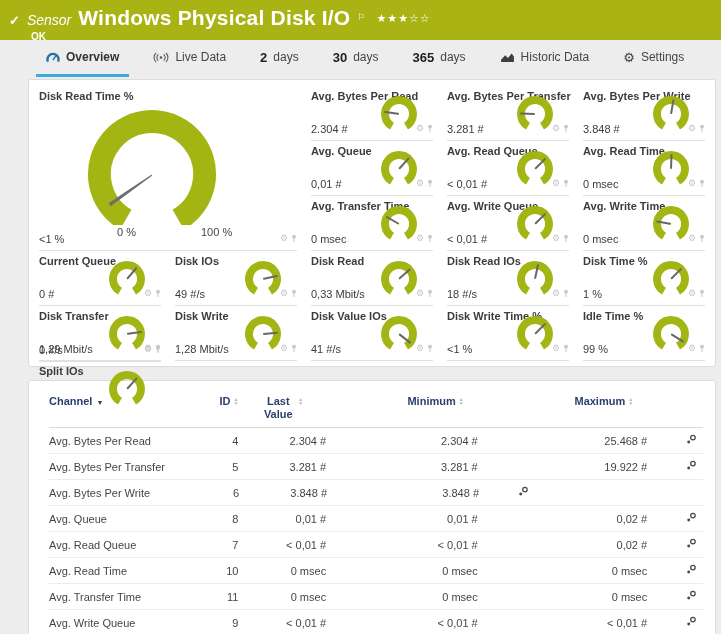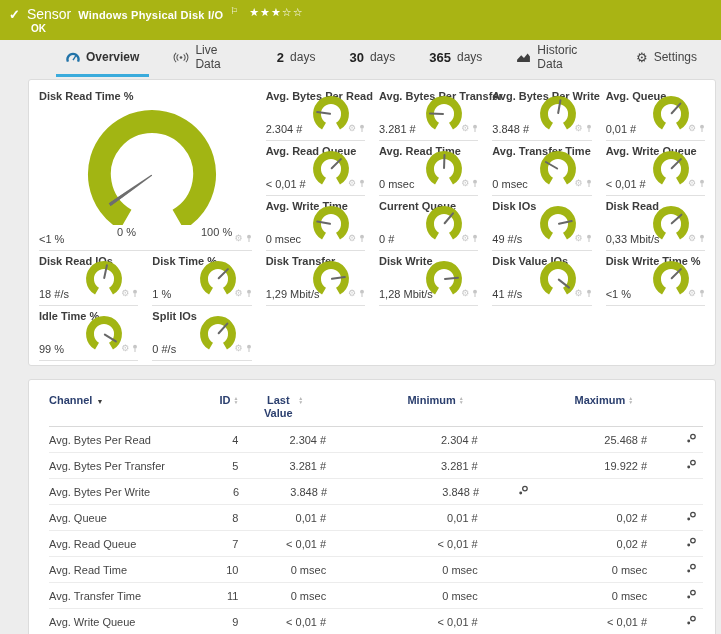--- a/index.html
+++ b/index.html
@@ -1,40 +1,40 @@
 <!DOCTYPE html>
 <html><head>
 <meta charset="utf-8">
 <style>
   html,body{margin:0;padding:0;width:721px;height:634px;overflow:hidden;background:#ededed;
     font-family:"Liberation Sans", sans-serif;-webkit-font-smoothing:antialiased;}
   
   .hdr{height:40px;background:#a9b414;color:#fff;position:relative;}
   .hdr-line1{display:flex;align-items:baseline;gap:7px;padding:6px 0 0 9px;}
   .hdr-check{font-size:13px;font-weight:bold;}
-  .hdr-kind{font-size:14px;}
-  .hdr-title{font-size:11px;font-weight:bold;letter-spacing:.2px;}
+  .hdr-kind{font-style:italic;font-size:14px;}
+  .hdr-title{font-size:21px;font-weight:bold;letter-spacing:.2px;}
   .hdr-flag{font-size:9px;vertical-align:super;position:relative;top:-5px;}
   .hdr-stars{font-size:11px;letter-spacing:1px;position:relative;top:-3px;margin-left:4px;}
   .hdr-status{font-size:10px;font-weight:bold;margin:1px 0 0 31px;}
   
-  .tabbar{height:37px;display:flex;align-items:stretch;padding-left:56px;background:#ededed;}
+  .tabbar{height:37px;display:flex;align-items:stretch;padding-left:36px;background:#ededed;}
   .tab{display:flex;align-items:center;gap:6px;padding:0 10px;margin-right:14px;cursor:pointer;
     font-size:12px;color:#454545;border-bottom:3px solid transparent;}
   .tab .tab-label{font-weight:normal;}
   .tab.active{border-bottom:3px solid #3aabdc;}
   .tab.active .tab-label{font-weight:bold;color:#333;}
   .tab-num{font-weight:bold;color:#222;font-size:13px;}
   .tab-icon{display:inline-flex;align-items:center;}
   .tab-icon.gear-glyph{font-size:13px;color:#444;}
   
   .panel{background:#fff;border:1px solid #dcdcdc;border-radius:3px;margin:0 5px 0 28px;}
   .gauges-panel{margin-top:2px;padding:6px 3px 4px 3px;}
   
-  .ggrid{display:grid;grid-template-columns:repeat(6,1fr);grid-template-rows:repeat(5,55px);}
+  .ggrid{display:grid;grid-template-columns:repeat(5,1fr);grid-template-rows:repeat(5,55px);}
   .tile{position:relative;margin:0 7px;border-bottom:1px solid #e0e0e0;}
   .tile-main{grid-column:1/3;grid-row:1/4;}
   .t-title{position:absolute;top:4px;left:0;font-size:11px;font-weight:bold;color:#3c3c3c;white-space:nowrap;}
   .t-value{position:absolute;bottom:5px;left:0;font-size:11px;color:#3c3c3c;white-space:nowrap;}
   .t-gauge{position:absolute;right:12px;top:7px;width:44px;height:42px;}
   .t-needle{position:absolute;left:22px;top:20px;width:15px;height:2px;background:#676767;
     transform-origin:0 50%;border-radius:1px;}
   .t-icons{position:absolute;right:0;bottom:3px;display:flex;align-items:center;gap:3px;color:#c6c6c6;}
   .t-icons .tiny-gear{font-size:9px;line-height:9px;}
   

